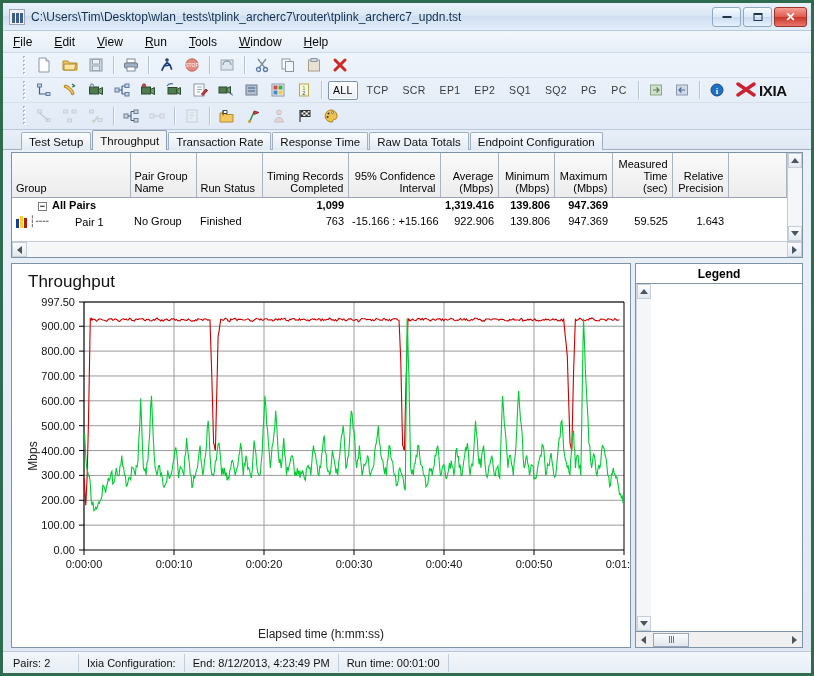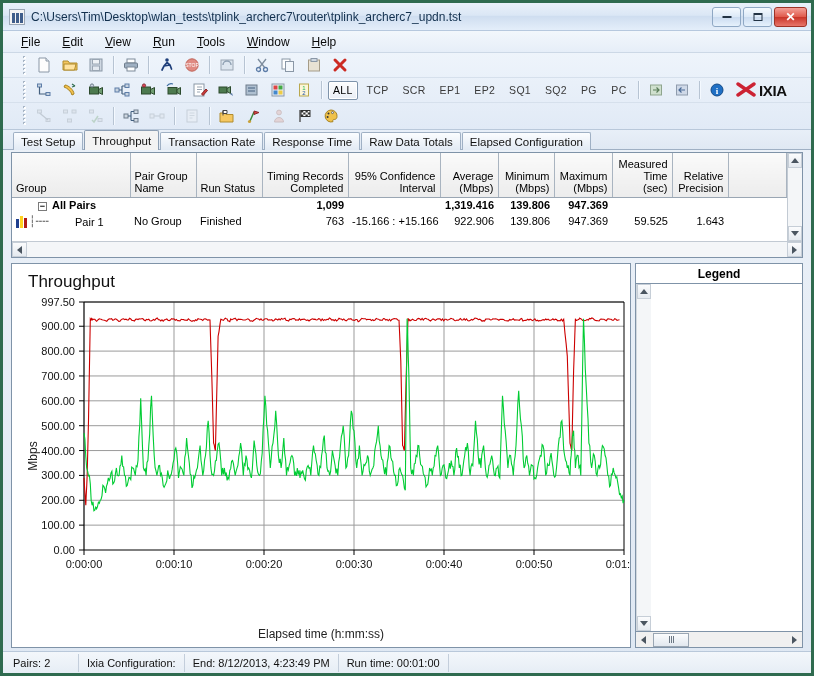--- a/index.html
+++ b/index.html
@@ -49,21 +49,21 @@
     background:linear-gradient(to bottom,#f3a098 0%,#e05c4e 48%,#c9362a 52%,#e8756a 100%);
     border-color:#9e3226; width:33px;
   }
   .win-btn .g { position:absolute; left:50%; top:50%; transform:translate(-50%,-50%); }
   .min-g { width:9px; height:2px; background:#234; }
   .max-g { width:9px; height:8px; border:1px solid #234; border-top-width:2px; }
   .close-g { color:#fff; font-size:12px; font-weight:bold; line-height:1; }
   
   .menubar {
     height:22px; flex:0 0 22px; display:flex; align-items:center;
-    padding-left:8px; gap:2px;
+    gap:2px;
     background:linear-gradient(to bottom,#f2f7fc,#e6eef8);
     border-bottom:1px solid #ccd8e6;
   }
   .menu-item {
     padding:2px 9px; font-size:12px; color:#0a0a0a;
     border:1px solid transparent;
   }
   .menu-item u { text-decoration:underline; }
   
   .toolbars {
@@ -106,21 +106,21 @@
     border:1px solid #7f94ab;
     box-shadow:inset 0 0 0 1px #fff;
   }
   .ixia {
     margin-left:6px; display:flex; align-items:center; gap:3px;
     font-size:15px; font-weight:bold; color:#111; letter-spacing:-0.3px;
   }
   
   .tabstrip {
     flex:0 0 20px; height:20px; display:flex; align-items:flex-end;
-    padding-left:10px; gap:1px;
+    padding-left:18px; gap:1px;
     background:linear-gradient(to bottom,#e8eff8,#dfe8f3);
     position:relative;
   }
   .tabstrip::after {
     content:""; position:absolute; left:0; right:0; bottom:0; height:1px; background:#9fb0c4;
   }
   .tab {
     height:18px; padding:0 7px; display:flex; align-items:center;
     font-size:11.5px; color:#111;
     background:linear-gradient(to bottom,#fbfdff,#e2eaf4);
@@ -582,21 +582,21 @@
       </div>
     </div>
   </div>
 
   <div class="tabstrip" id="tabstrip">
       <div class="tab">Test Setup</div>
       <div class="tab active">Throughput</div>
       <div class="tab">Transaction Rate</div>
       <div class="tab">Response Time</div>
       <div class="tab">Raw Data Totals</div>
-      <div class="tab">Elapsed Configuration</div>
+      <div class="tab">Endpoint Configuration</div>
     </div>
 
   <div class="table-panel">
     <div class="table-scroll-wrap">
       <div class="table-inner">
         <table class="grid">
           <colgroup id="tcolgroup">
               <col style="width: 118px;">
               <col style="width: 66px;">
               <col style="width: 66px;">

